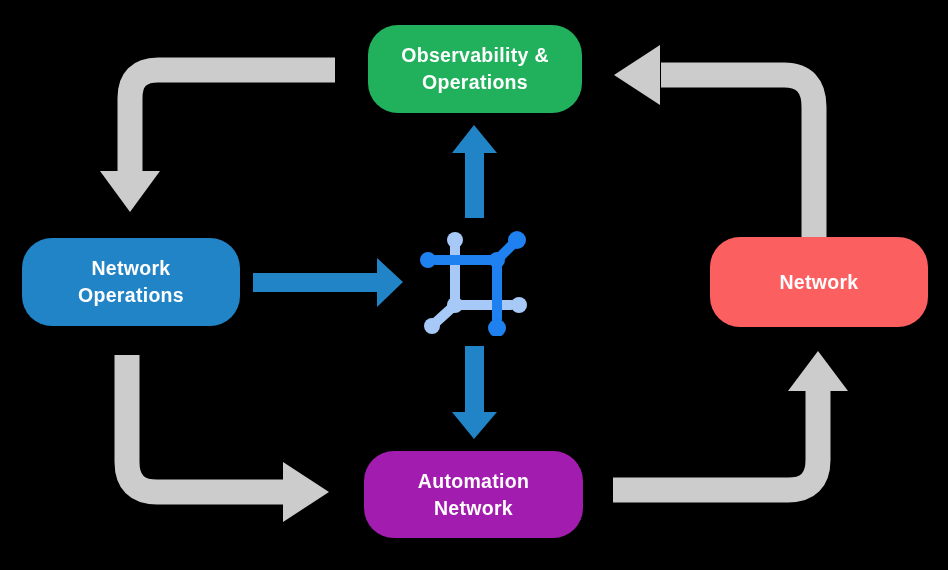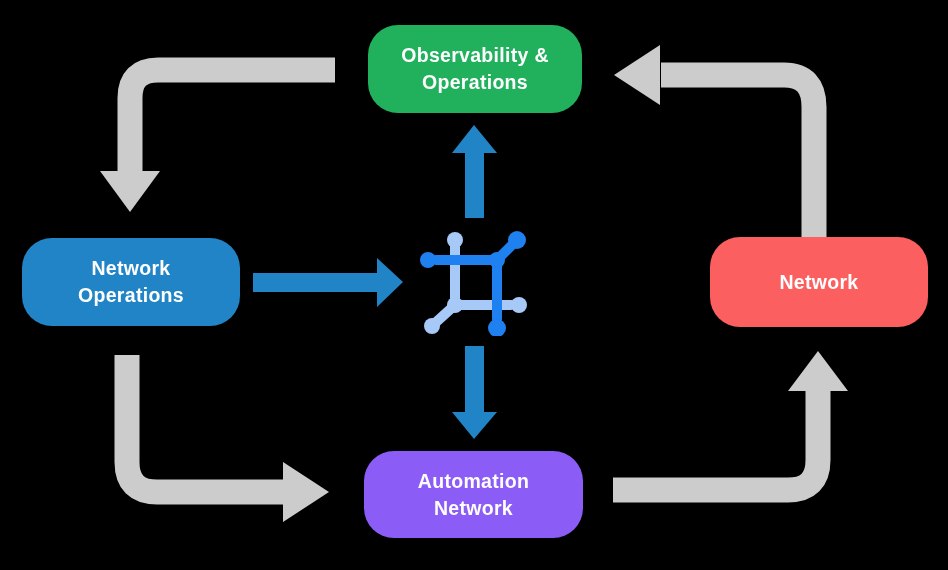--- a/index.html
+++ b/index.html
@@ -97,18 +97,18 @@
 
   <div class="node node-operations" style="background-color: rgb(33, 132, 198); color: rgb(255, 255, 255);">
     <span>Network</span>
     <span>Operations</span>
   </div>
 
   <div class="node node-infrastructure" style="background-color: rgb(252, 95, 96); color: rgb(255, 255, 255);">
     <span>Network</span>
   </div>
 
-  <div class="node node-automation" style="background-color: #8b5cf6; color: rgb(255, 255, 255);">
+  <div class="node node-automation" style="background-color: #a21caf; color: rgb(255, 255, 255);">
     <span>Automation</span>
     <span>Network</span>
   </div>
 
 </div>
 
 </body></html>

